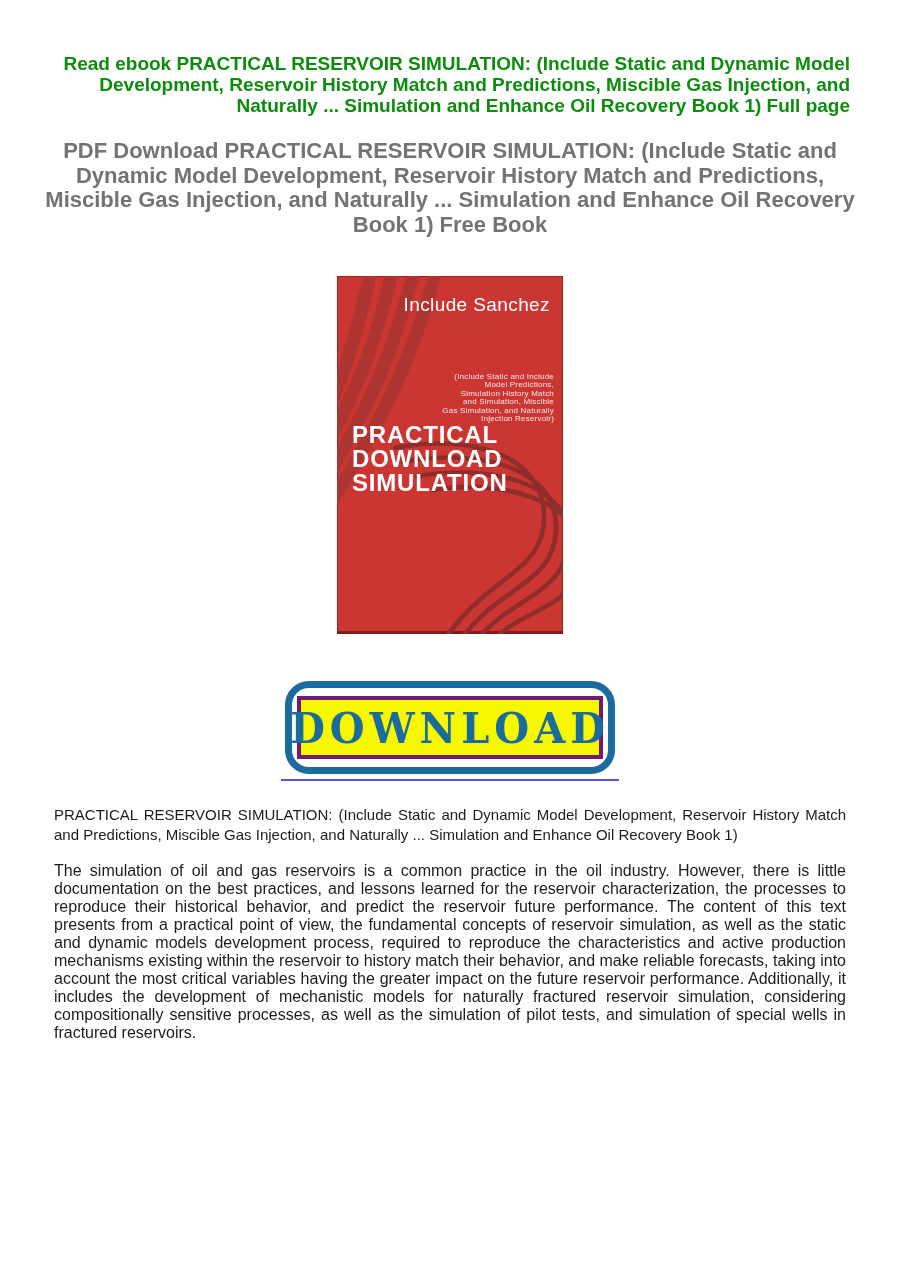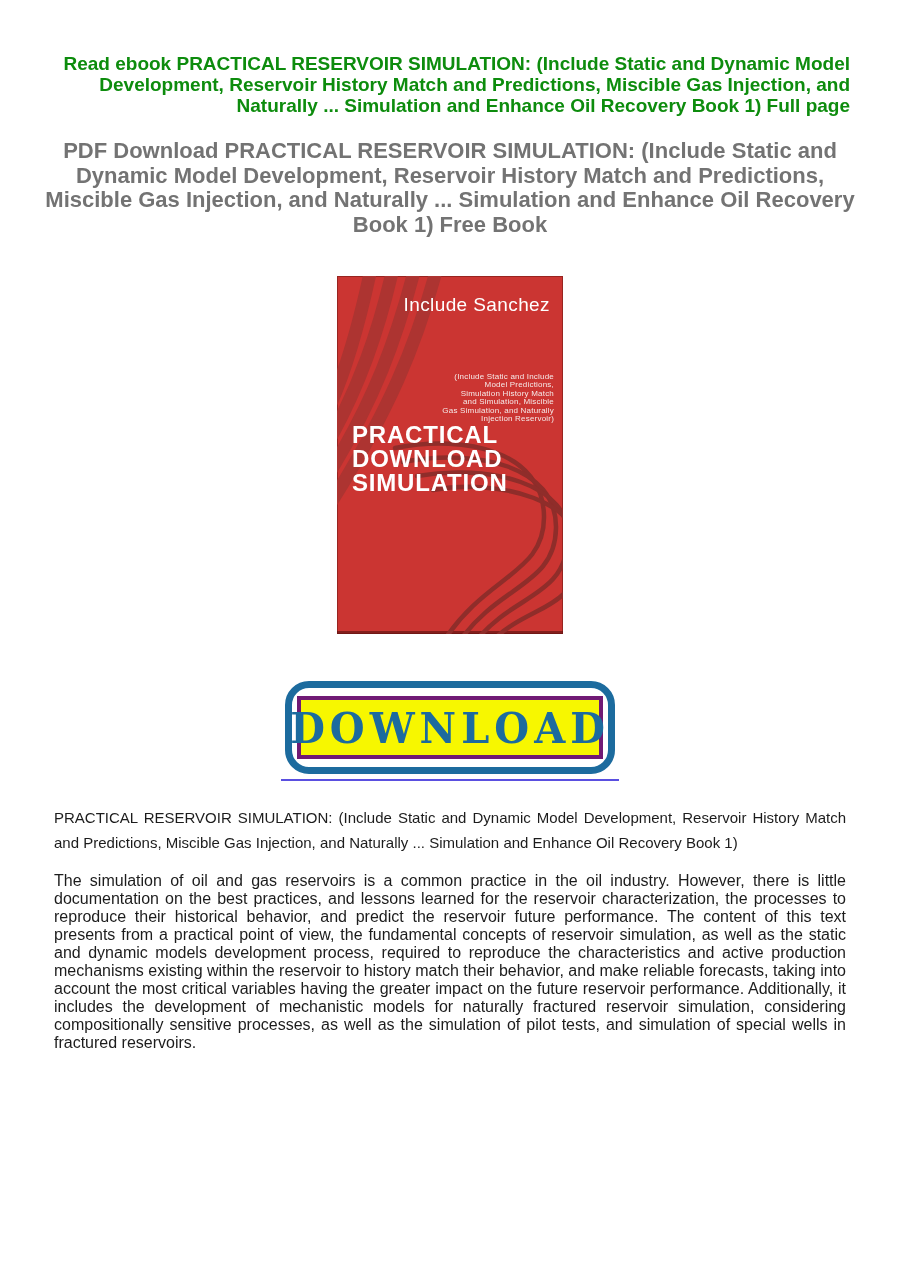--- a/index.html
+++ b/index.html
@@ -63,21 +63,21 @@
     font-family:"DejaVu Serif", serif; font-weight:700;
     font-size:40px; color:#1c6b9e; letter-spacing:5px;
     transform:scaleY(1.08); line-height:1;
   }
   .dl-underline {
     width:338px; height:2px; background:#5a4fe0; margin-top:5px;
   }
   
   .desc-title {
     margin-top:24px; width:792px;
-    font-size:15px; line-height:25px; color:#1c1c1c;
+    font-size:15px; line-height:20px; color:#1c1c1c;
     text-align:justify;
   }
   .desc-body {
     margin-top:17px; width:792px;
     font-size:16px; line-height:18px; color:#1c1c1c;
     text-align:justify;
   }
 </style>
 </head>
 <body>

